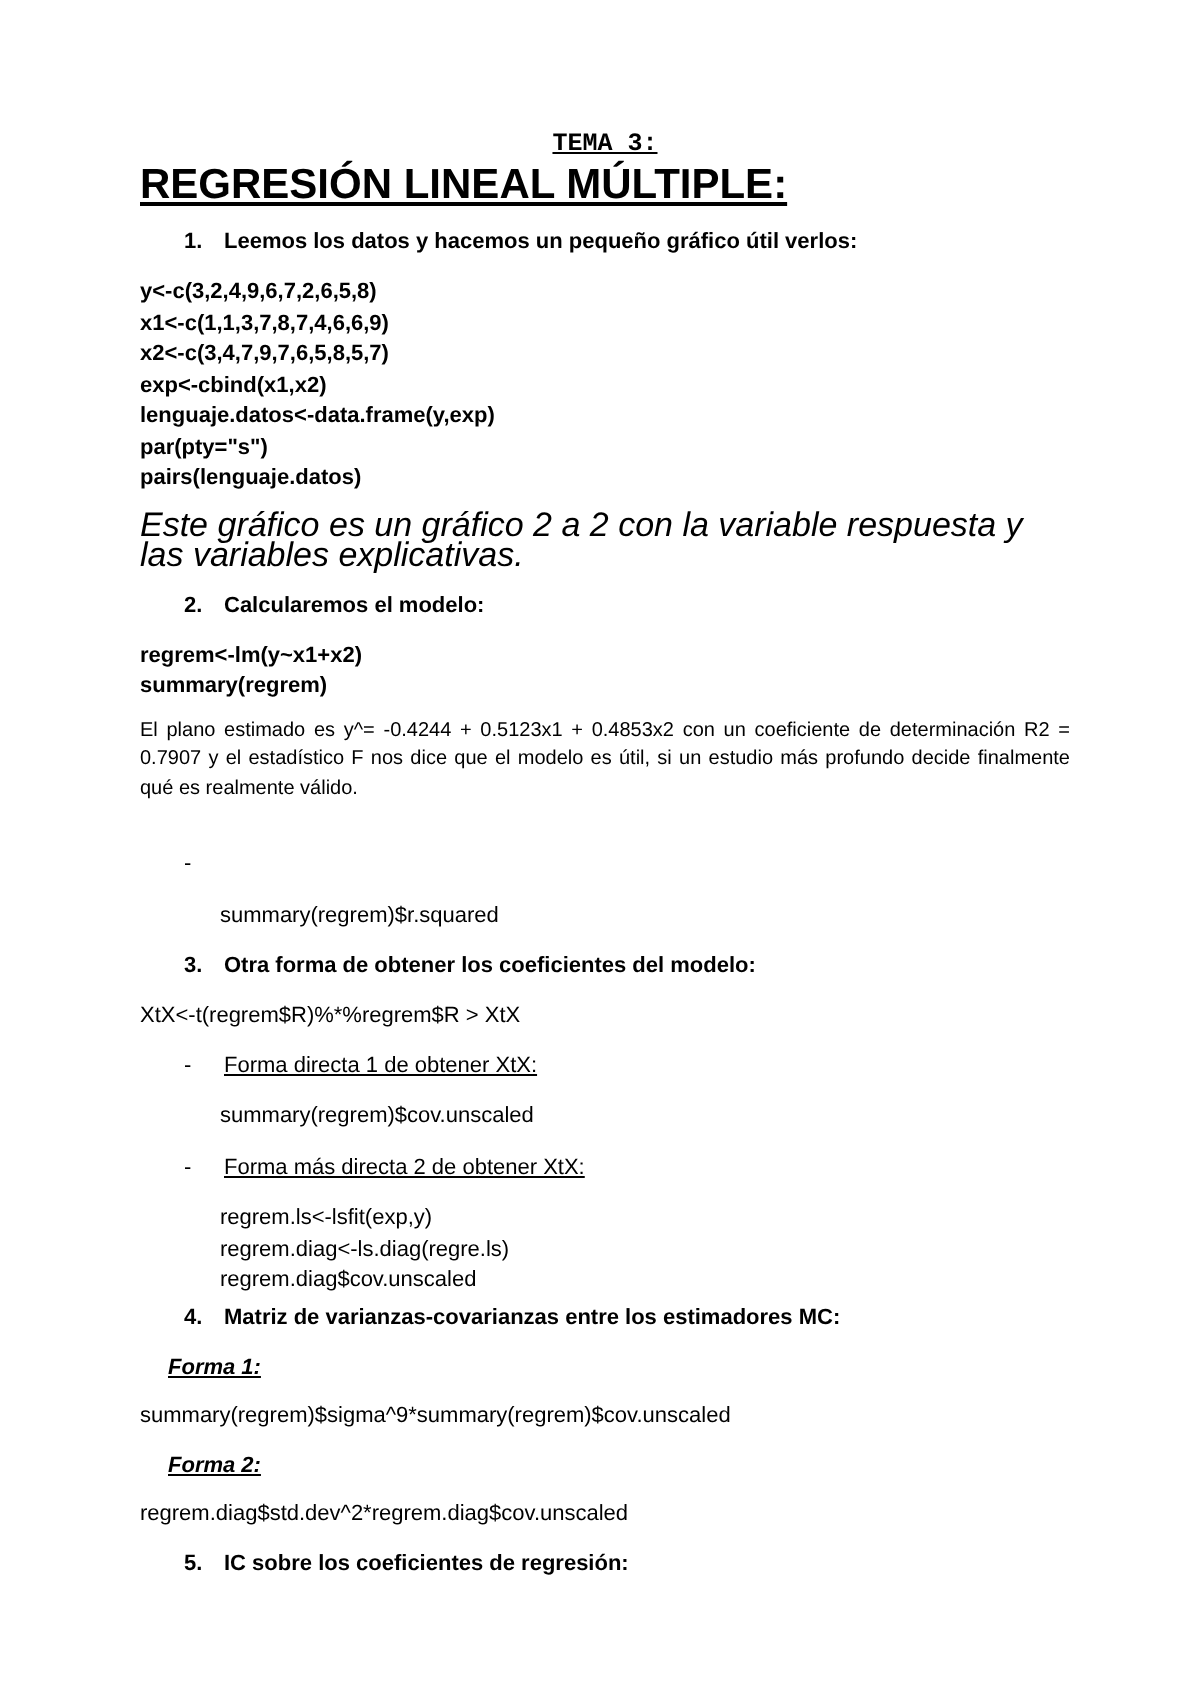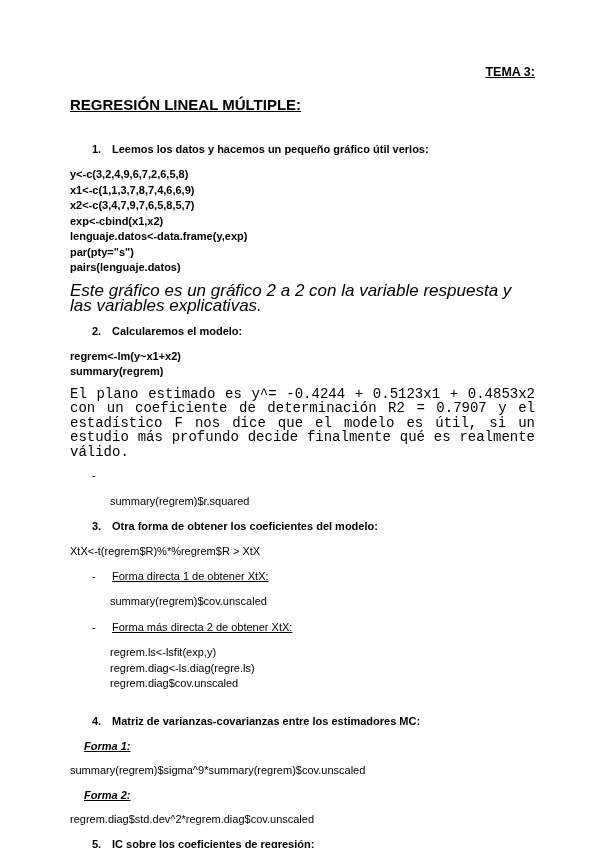--- a/index.html
+++ b/index.html
@@ -6,30 +6,31 @@
   body {
     width: 600px; height: 848px;
     background: #ffffff;
     color: #000000;
     font-family: "Liberation Sans", "DejaVu Sans", sans-serif;
     overflow: hidden;
   }
   .page { padding: 64px 65px 0 70px; box-sizing: border-box; width: 600px; }
 
   .doc-title {
-    text-align: right;
+    text-align: center;
     font-size: 12.5px;
     font-weight: bold;
-    margin-bottom: 16px;
+    margin-bottom: 4px;
     line-height: 16px;
+    font-family: Liberation Mono, monospace;
   }
   .doc-heading {
-    font-size: 15px;
+    font-size: 21px;
     font-weight: bold;
-    margin-bottom: 28px;
+    margin-bottom: 12px;
     line-height: 18px;
   }
   .u { text-decoration: underline; }
   .i { font-style: italic; }
 
   .sec-heading {
     display: flex;
     font-size: 11px;
     font-weight: bold;
     line-height: 15px;
@@ -39,34 +40,33 @@
   .sec-heading .num { width: 20px; flex: 0 0 20px; }
 
   .codeblock { margin-bottom: 7px; font-weight: bold; }
   .codeline, .flushcode, .indent-code {
     font-size: 11px;
     line-height: 15.5px;
     white-space: pre;
   }
   .flushcode { margin-bottom: 9px; }
   .indent-code { padding-left: 40px; margin-bottom: 10px; }
-  .indent-codeblock { padding-left: 40px; margin-bottom: 22px; }
+  .indent-codeblock { padding-left: 40px; margin-bottom: 3px; }
 
   .body-text {
     font-size: 17px;
     line-height: 15.5px;
     margin: 0 0 10px 0;
     font-style: italic;
   }
   .note-small {
-    font-size: 14px;
+    font-size: 10px;
     line-height: 14.5px;
     text-align: justify;
-    margin: 0 0 9px 0;
-    font-family: Liberation Mono, monospace;
+    margin: 0 0 23px 0;
   }
 
   .bullet {
     display: flex;
     font-size: 11px;
     line-height: 15.5px;
     padding-left: 22px;
     margin-bottom: 10px;
   }
   .bullet .dash { width: 20px; flex: 0 0 20px; }

